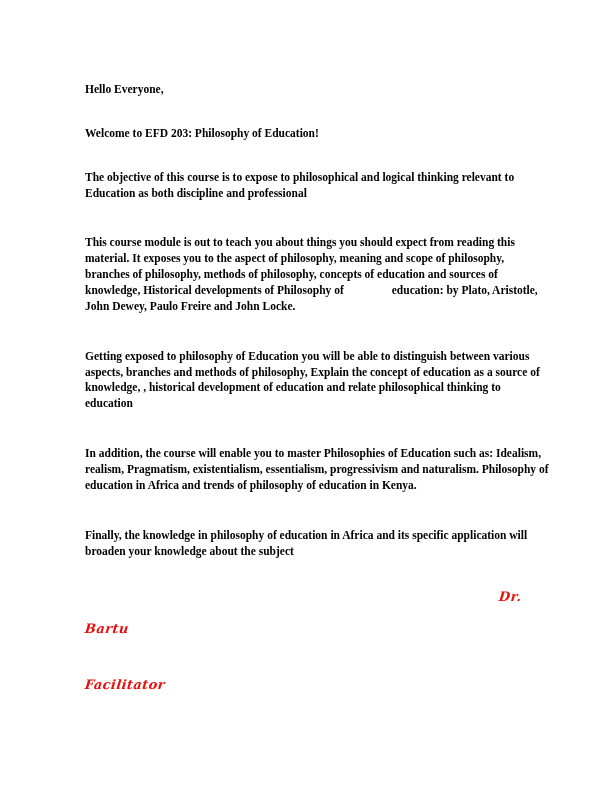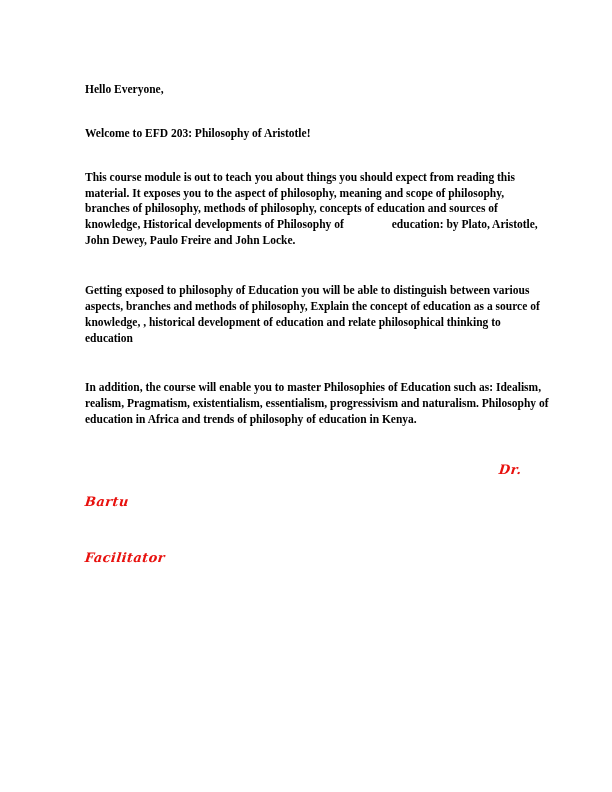--- a/index.html
+++ b/index.html
@@ -69,29 +69,31 @@
     width: 48px;
   }
 </style>
 </head>
 <body>
 
 <div class="page">
 
   <p class="para first">Hello Everyone,</p>
 
-  <p class="para">Welcome to EFD 203: Philosophy of Aristotle!</p>
+  <p class="para">Welcome to EFD 203: Philosophy of Education!</p>
 
+  <p class="para big-gap">The objective of this course is to expose to philosophical and logical thinking relevant to Education as both discipline and professional</p>
 
   <p class="para big-gap"><span>This course module is out to teach you about things you should expect from reading this material.  It exposes you to the aspect of philosophy, meaning and scope of philosophy, branches of philosophy, methods of philosophy, concepts of education and sources of knowledge, Historical developments of Philosophy of</span><span class="indent-gap"></span><span>education: by Plato, Aristotle, John Dewey, Paulo Freire and John Locke.</span></p>
 
   <p class="para big-gap">Getting exposed to philosophy of Education you will be able to distinguish between various aspects, branches and methods of philosophy, Explain the concept of education as a source of knowledge, , historical development of education and relate philosophical thinking to education</p>
 
   <p class="para big-gap">In addition, the course will enable you to master Philosophies of Education such as: Idealism, realism, Pragmatism, existentialism, essentialism, progressivism and naturalism. Philosophy of education in Africa and trends of philosophy of education in Kenya.</p>
 
+  <p class="para tight">Finally, the knowledge in philosophy of education in Africa and its specific application will broaden your knowledge about the subject</p>
 
   <div class="signature-block">
     <div class="sig sig-dr">Dr.</div>
     <div class="sig sig-name">Bartu</div>
     <div class="sig sig-role">Facilitator</div>
   </div>
 
 </div>
 
 </body></html>

